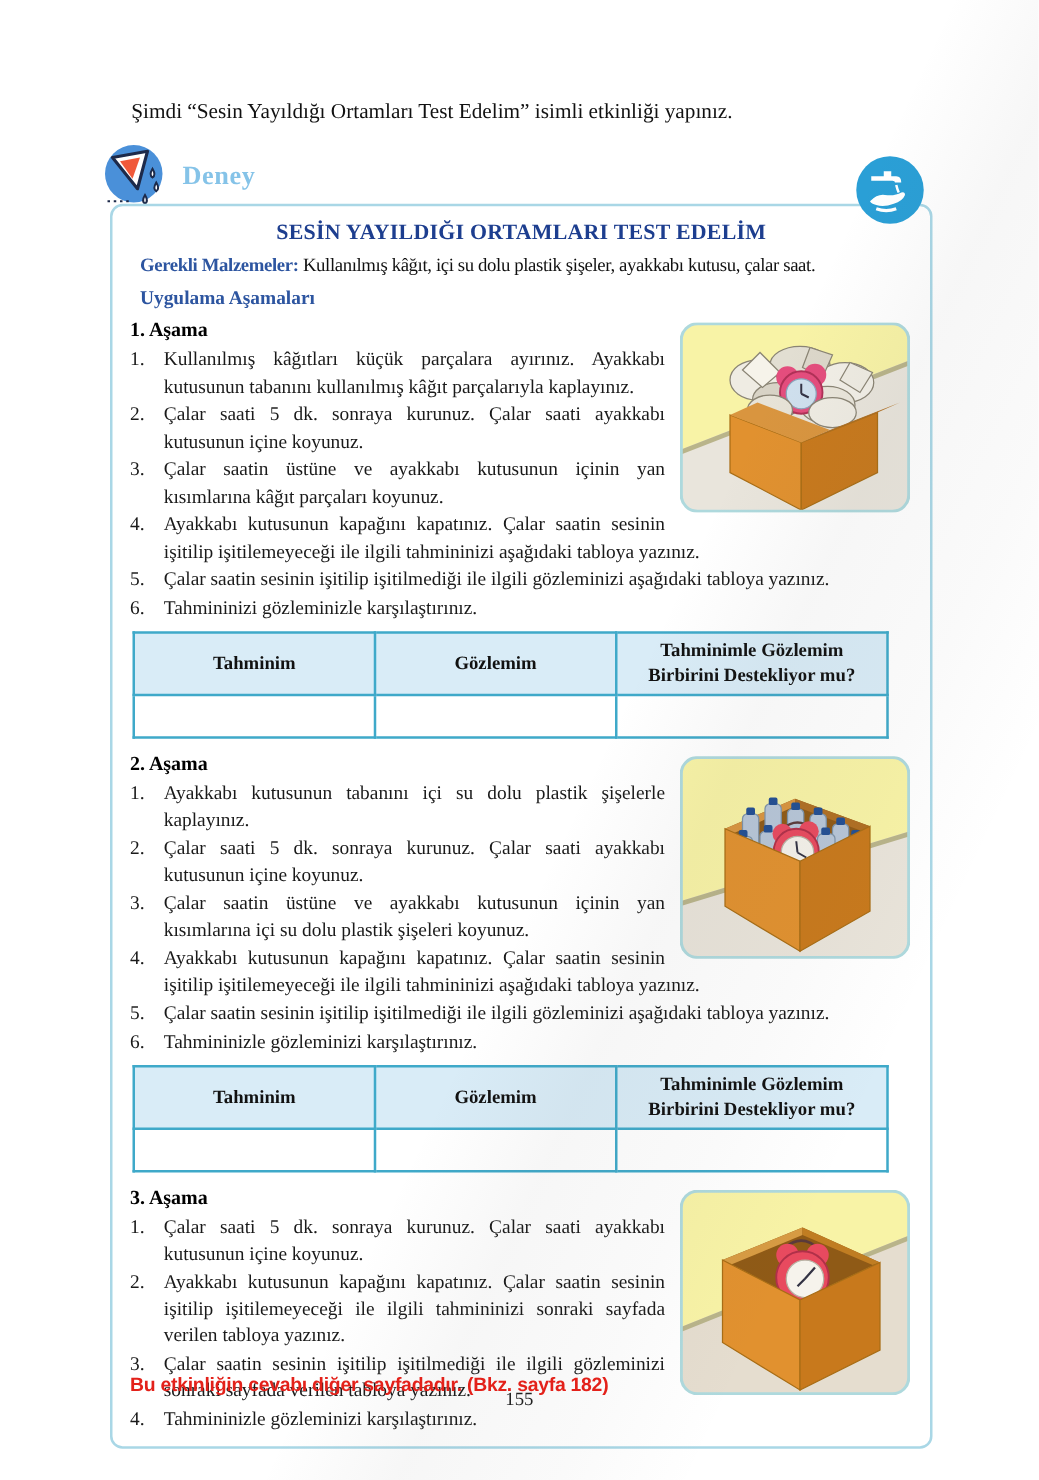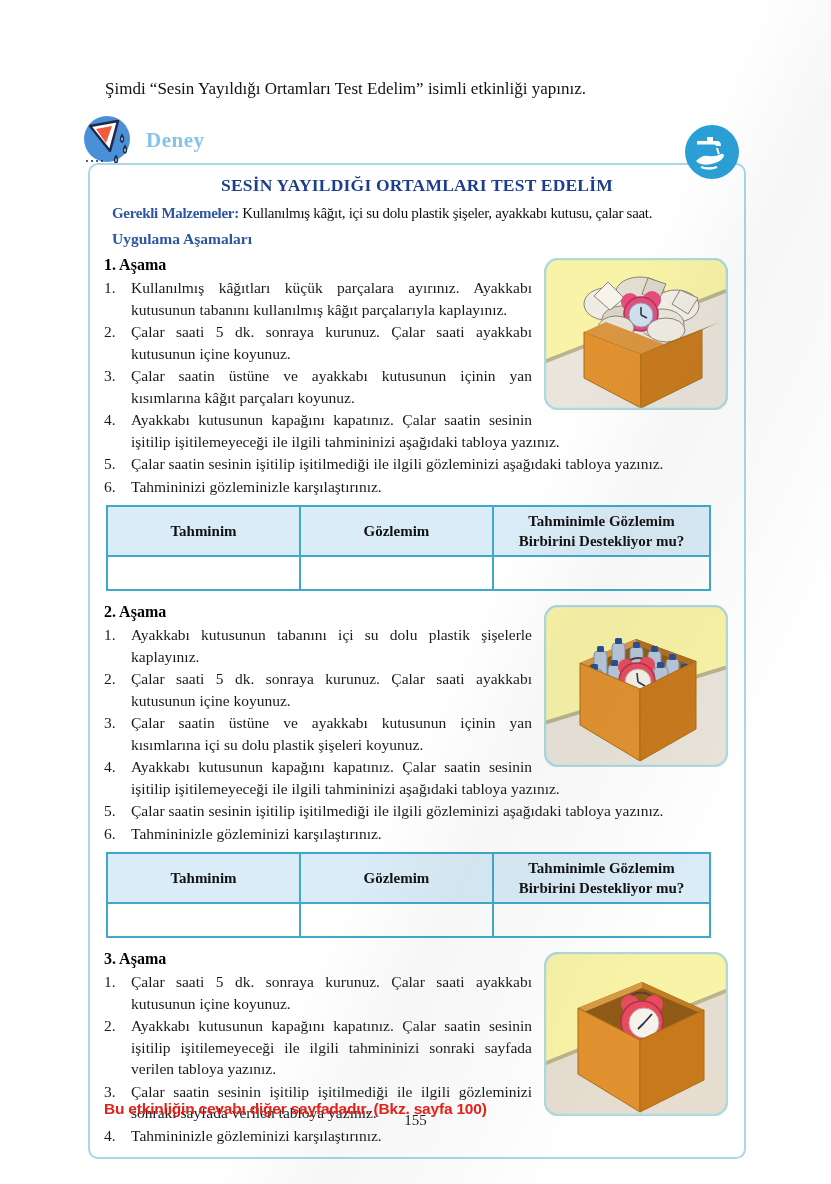--- a/index.html
+++ b/index.html
@@ -317,14 +317,14 @@
     <h3>3. Aşama</h3>
     <ol>
       <li><span class="num">1.</span><span>Çalar saati 5 dk. sonraya kurunuz. Çalar saati ayakkabı kutusunun içine koyunuz.</span></li>
       <li><span class="num">2.</span><span>Ayakkabı kutusunun kapağını kapatınız. Çalar saatin sesinin işitilip işitilemeyeceği ile ilgili tahmininizi sonraki sayfada verilen tabloya yazınız.</span></li>
       <li><span class="num">3.</span><span>Çalar saatin sesinin işitilip işitilmediği ile ilgili gözleminizi sonraki sayfada verilen tabloya yazınız.</span></li>
       <li><span class="num">4.</span><span>Tahmininizle gözleminizi karşılaştırınız.</span></li>
     </ol>
   </div>
 </section>
 
-<p class="footer-note">Bu etkinliğin cevabı diğer sayfadadır. (Bkz. sayfa 100)</p>
+<p class="footer-note">Bu etkinliğin cevabı diğer sayfadadır. (Bkz. sayfa 182)</p>
 <p class="page-number">155</p>
 
 </body></html>

